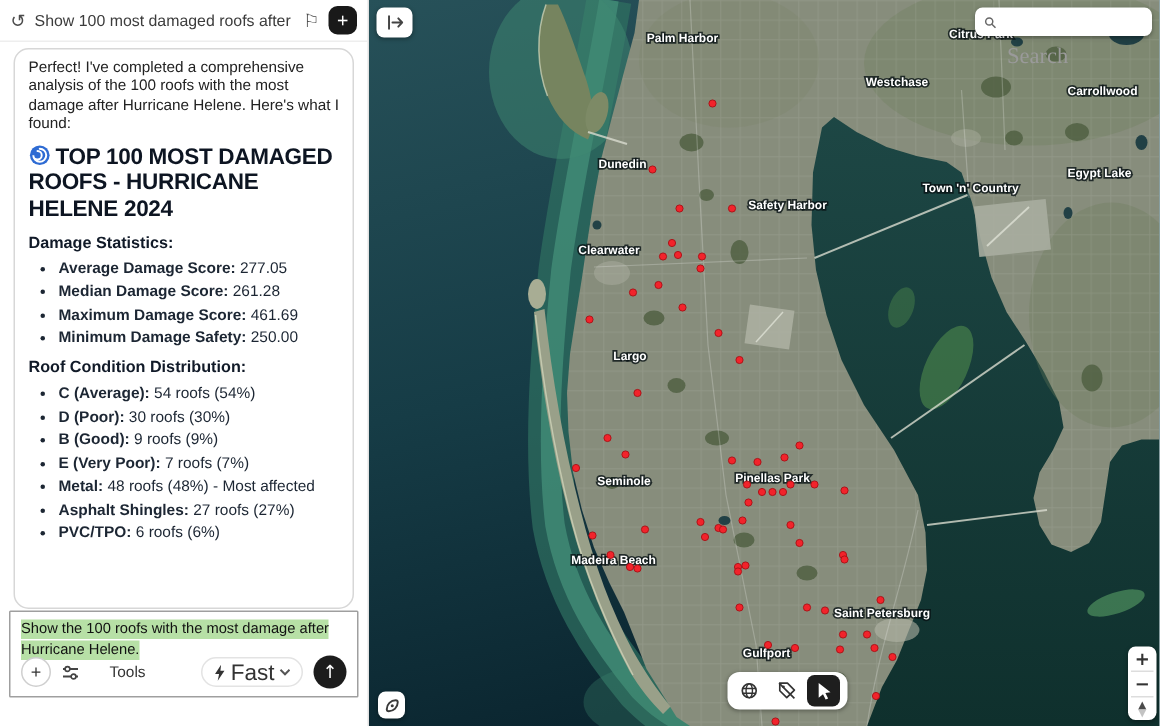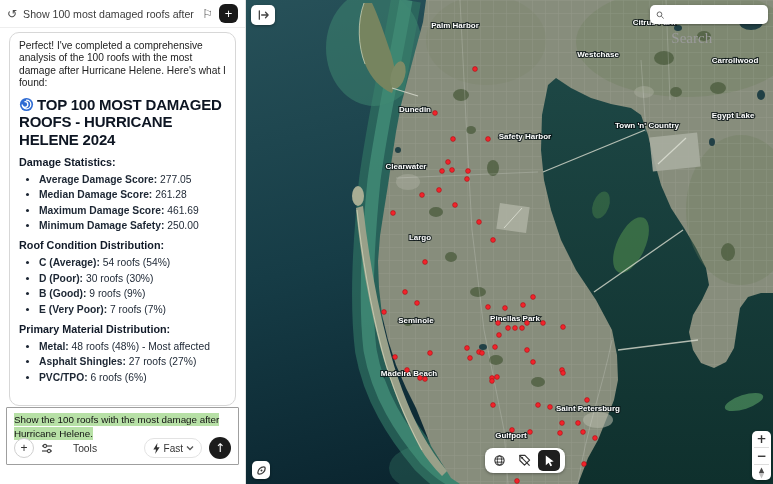--- a/index.html
+++ b/index.html
@@ -21,21 +21,21 @@
   ul.bullets li{font-size:10.3px;line-height:1.06;margin:0 0 4.6px 0;color:#1c2633;}
   ul.bullets li b{font-weight:800;}
   
   .composer{position:absolute;left:6px;right:6px;top:407px;height:58px;border:1px solid #9f9f9f;border-radius:1px;background:#fff;box-sizing:border-box;padding:5px 7px 4px 7px;}
   .composer-text{font-size:9.8px;line-height:1.45;color:#111;}
   .composer-text .hl{background:#b7e0a6;box-decoration-break:clone;-webkit-box-decoration-break:clone;padding:1px 0;}
   .composer-bar{position:absolute;left:7px;right:7px;bottom:4px;height:24px;display:flex;align-items:center;gap:7px;}
   .round-btn{width:20px;height:20px;border:1px solid #cfcfcf;border-radius:50%;background:#fff;color:#333;font-size:12px;line-height:18px;text-align:center;padding:0;cursor:pointer;}
   .tools-btn{display:flex;align-items:center;gap:20px;border:none;background:none;font-size:10.3px;color:#333;cursor:pointer;padding:0;}
   .spacer{flex:1;}
-  .fast-btn{display:flex;align-items:center;gap:3px;border:1px solid #e3e3e3;background:#fff;border-radius:12px;height:20px;padding:0 7px;font-size:10px;color:#333;cursor:pointer;}
+  .fast-btn{display:flex;align-items:center;gap:3px;border:1px solid #e3e3e3;background:#fff;border-radius:12px;height:20px;padding:0 7px;font-size:15px;color:#333;cursor:pointer;}
   .send-btn{width:22px;height:22px;border:none;border-radius:50%;background:#1c1c1c;color:#fff;font-size:12px;line-height:22px;text-align:center;padding:0;cursor:pointer;}
   .disclaimer{position:absolute;left:0;right:0;bottom:2px;text-align:center;font-size:9px;color:#555;}
   .disclaimer .icon-glyph{font-size:9px;margin-right:2px;}
   
   #map{position:relative;width:527px;height:484px;background:#17404a;overflow:hidden;}
   #map-svg{position:absolute;left:0;top:0;display:block;}
   .map-ctl{position:absolute;background:#fff;border-radius:5px;box-shadow:0 1px 3px rgba(0,0,0,.35);}
   #sidebar-toggle{left:5px;top:5px;width:24px;height:20px;border:none;display:flex;align-items:center;justify-content:center;cursor:pointer;padding:0;}
   #search-box{right:5px;top:5px;width:118px;height:19px;display:flex;align-items:center;gap:5px;padding:0 6px;box-sizing:border-box;}
   #search-box input{border:none;outline:none;width:100%;font-size:15px;color:#333;font-family:Liberation Serif, serif;background:transparent;margin-top:48px;}
@@ -77,21 +77,20 @@
             <li><b>Maximum Damage Score:</b> 461.69</li>
             <li><b>Minimum Damage Safety:</b> 250.00</li>
           </ul>
           <div class="sec-heading">Roof Condition Distribution:</div>
           <ul class="bullets">
             <li><b>C (Average):</b> 54 roofs (54%)</li>
             <li><b>D (Poor):</b> 30 roofs (30%)</li>
             <li><b>B (Good):</b> 9 roofs (9%)</li>
             <li><b>E (Very Poor):</b> 7 roofs (7%)</li>
           </ul>
-          <div class="sec-heading">Primary Material Distribution:</div>
           <ul class="bullets">
             <li><b>Metal:</b> 48 roofs (48%) - Most affected</li>
             <li><b>Asphalt Shingles:</b> 27 roofs (27%)</li>
             <li><b>PVC/TPO:</b> 6 roofs (6%)</li>
           </ul>
         </div>
     </div>
 
     <div class="composer">
       <div class="composer-text"><span class="hl">Show the 100 roofs with the most damage after Hurricane Helene.</span></div>

